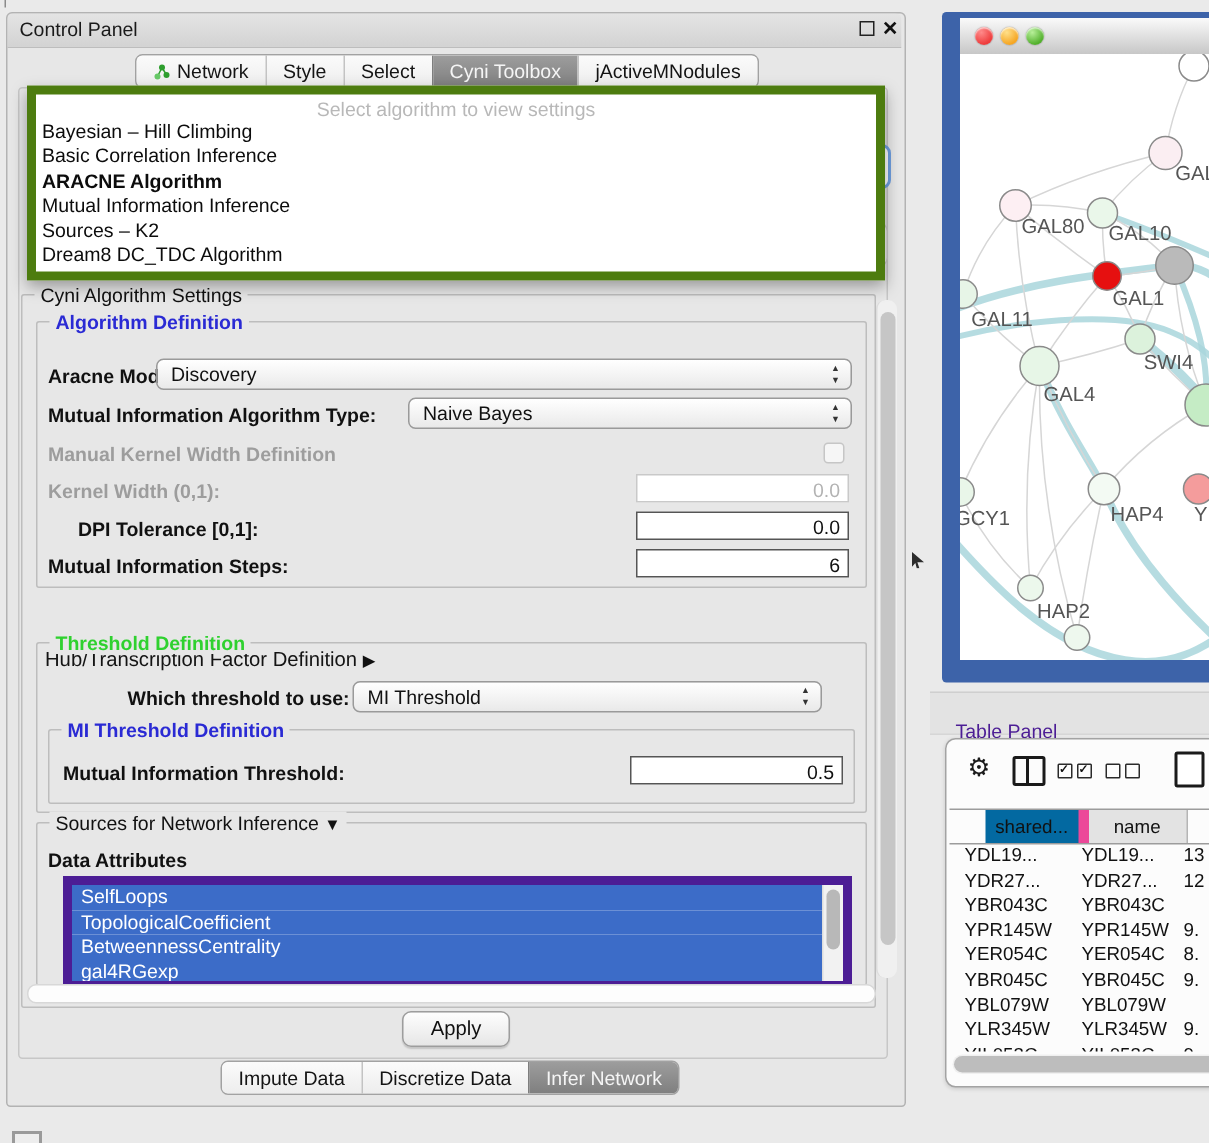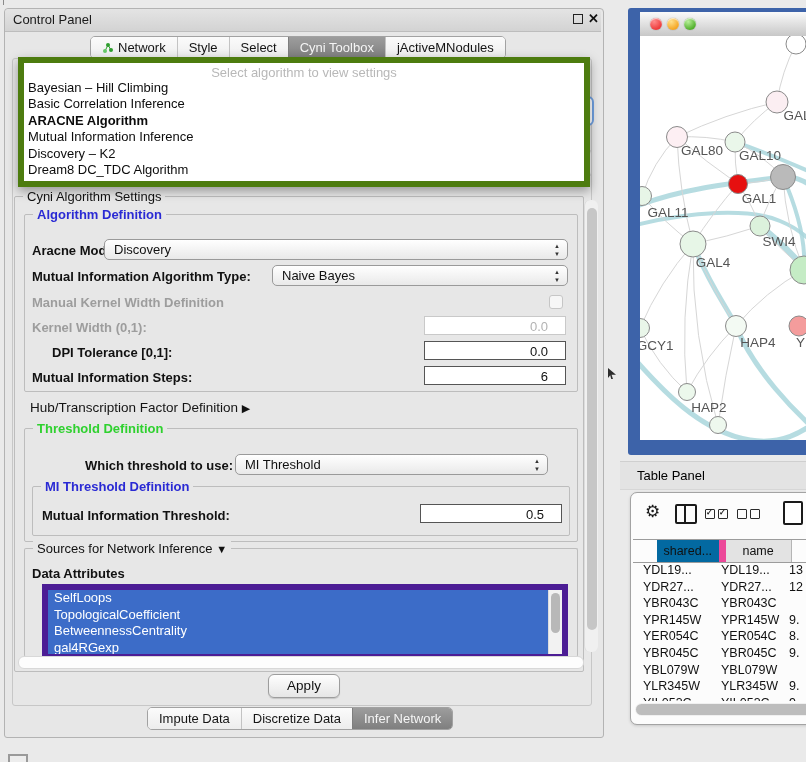--- a/index.html
+++ b/index.html
@@ -38,24 +38,24 @@
   .legend{position:absolute;top:-8px;left:8px;background:#e7e7e7;padding:0 4px;font-size:13px;white-space:nowrap;}
   .legend.blue{color:#2a2ad4;font-weight:bold;}
   .legend.green{color:#2fd12f;font-weight:bold;}
   .lbl{font-size:13px;font-weight:bold;white-space:nowrap;}
   .lbl.gray{color:#9d9d9d;}
   .combo{display:flex;align-items:center;height:21px;border:1px solid #9a9a9a;border-radius:5px;
          background:linear-gradient(#ffffff,#e9e9e9);font-size:13px;padding:0 20px 0 9px;box-sizing:border-box;}
   .combo .arrows{position:absolute;right:7px;top:2px;display:flex;flex-direction:column;line-height:8px;
                  font-size:6px;color:#333;}
   .field{height:19px;line-height:19px;border:1px solid #555;background:#fff;font-size:13px;
-         text-align:right;padding:0 17px;box-sizing:border-box;}
+         text-align:right;padding:0 5px;box-sizing:border-box;}
   .field.disabled{border:1px solid #c9c9c9;color:#b3b3b3;}
   .checkbox{width:12px;height:12px;border:1px solid #c6c6c6;border-radius:3px;background:#f6f6f6;}
-  .hub-row{font-size:13.5px;color:#141414;}
+  .hub-row{font-size:13.5px;color:#141414;margin-top:32px;}
   .tri{font-size:11px;color:#111;}
   
   .vtrack{background:#f0f0f0;border-left:1px solid #dcdcdc;border-radius:6px;}
   .vthumb{position:absolute;left:1.5px;width:10px;background:#c6c6c6;border-radius:5px;}
   .hscroll{background:#fdfdfd;border:1px solid #d8d8d8;border-radius:6px;}
   
   .listbox{border:6px solid #4c1d95;background:#fff;overflow:hidden;}
   .attr-item{height:16.5px;line-height:16.5px;background:#3c6cc8;color:#fff;font-size:13px;padding-left:6px;
              margin-right:13px;white-space:nowrap;}
   .list-vtrack{position:absolute;right:0;top:0;bottom:0;width:13px;background:#f2f2f2;border-left:1px solid #ddd;}
@@ -64,21 +64,21 @@
        font-size:13.5px;text-align:center;line-height:22px;box-shadow:0 1px 1px rgba(0,0,0,.15);}
   
   .net-win{left:628px;top:8px;width:178px;height:447px;background:#3d63a9;overflow:hidden;border-radius:3px 0 0 3px;}
   .net-title{position:absolute;left:12px;top:4px;right:0;height:24px;background:linear-gradient(#fafafa,#c7c7c7);
              border-bottom:1px solid #9a9a9a;}
   .tl{position:absolute;top:6px;width:12px;height:12px;border-radius:50%;box-shadow:inset 0 1px 1px rgba(255,255,255,.7),0 0 1px rgba(0,0,0,.5);}
   .net-canvas{position:absolute;left:12px;top:28px;right:0;bottom:15px;background:#ffffff;overflow:hidden;}
   
   .tp-bar{left:620px;top:461px;width:186px;height:27px;background:#e3e3e3;
           border-top:1px solid #cfcfcf;border-bottom:1px solid #d6d6d6;}
-  .tp-bar-text{position:absolute;left:17px;top:0;line-height:27px;font-size:13px;color:#000000;}
+  .tp-bar-text{position:absolute;left:17px;top:12px;line-height:27px;font-size:13px;color:#4c1d95;}
   .tbl-win{left:630px;top:492px;width:200px;height:231px;background:#fcfcfc;border:1px solid #a3a3a3;
            border-radius:7px;box-shadow:0 1px 3px rgba(0,0,0,.15);overflow:hidden;}
   .tbl-toolbar{position:absolute;left:0;top:0;right:0;height:44px;}
   .gear{position:absolute;left:14px;top:8px;font-size:17px;color:#1a1a1a;}
   .splitcols{position:absolute;left:44px;top:11px;width:18px;height:16px;border:2px solid #1a1a1a;border-radius:2px;}
   .splitcols:after{content:"";position:absolute;left:7px;top:0;bottom:0;width:2px;background:#1a1a1a;}
   .cbrow{position:absolute;top:16px;display:flex;gap:3px;}
   .cb{width:8px;height:8px;border:1.5px solid #2a2a2a;border-radius:1px;position:relative;font-size:8px;line-height:8px;}
   .cb.on:after{content:"\2713";position:absolute;left:0;top:-1px;font-weight:bold;}
   .docico{position:absolute;left:152px;top:8px;width:16px;height:20px;border:2px solid #1a1a1a;border-radius:2px;background:#fff;}
@@ -141,21 +141,21 @@
   <div class="abs frag-combo"></div>
   <div class="abs frag-rect"></div>
 
   <div class="abs popup">
     <div class="popup-ph">Select algorithm to view settings</div>
     <div id="algo-list">
         <div class="popup-item">Bayesian – Hill Climbing</div>
         <div class="popup-item">Basic Correlation Inference</div>
         <div class="popup-item sel">ARACNE Algorithm</div>
         <div class="popup-item">Mutual Information Inference</div>
-        <div class="popup-item">Discovery – K2</div>
+        <div class="popup-item">Sources – K2</div>
         <div class="popup-item">Dream8 DC_TDC Algorithm</div>
       </div>
   </div>
 
   <div class="abs groupbox" style="left:14px;top:196px;width:568px;height:474px;">
     <span class="legend">Cyni Algorithm Settings</span>
   </div>
   <div class="abs vtrack" style="left:584px;top:200px;width:13px;height:452px;">
     <div class="vthumb" style="top:8px;height:422px;"></div>
   </div>

